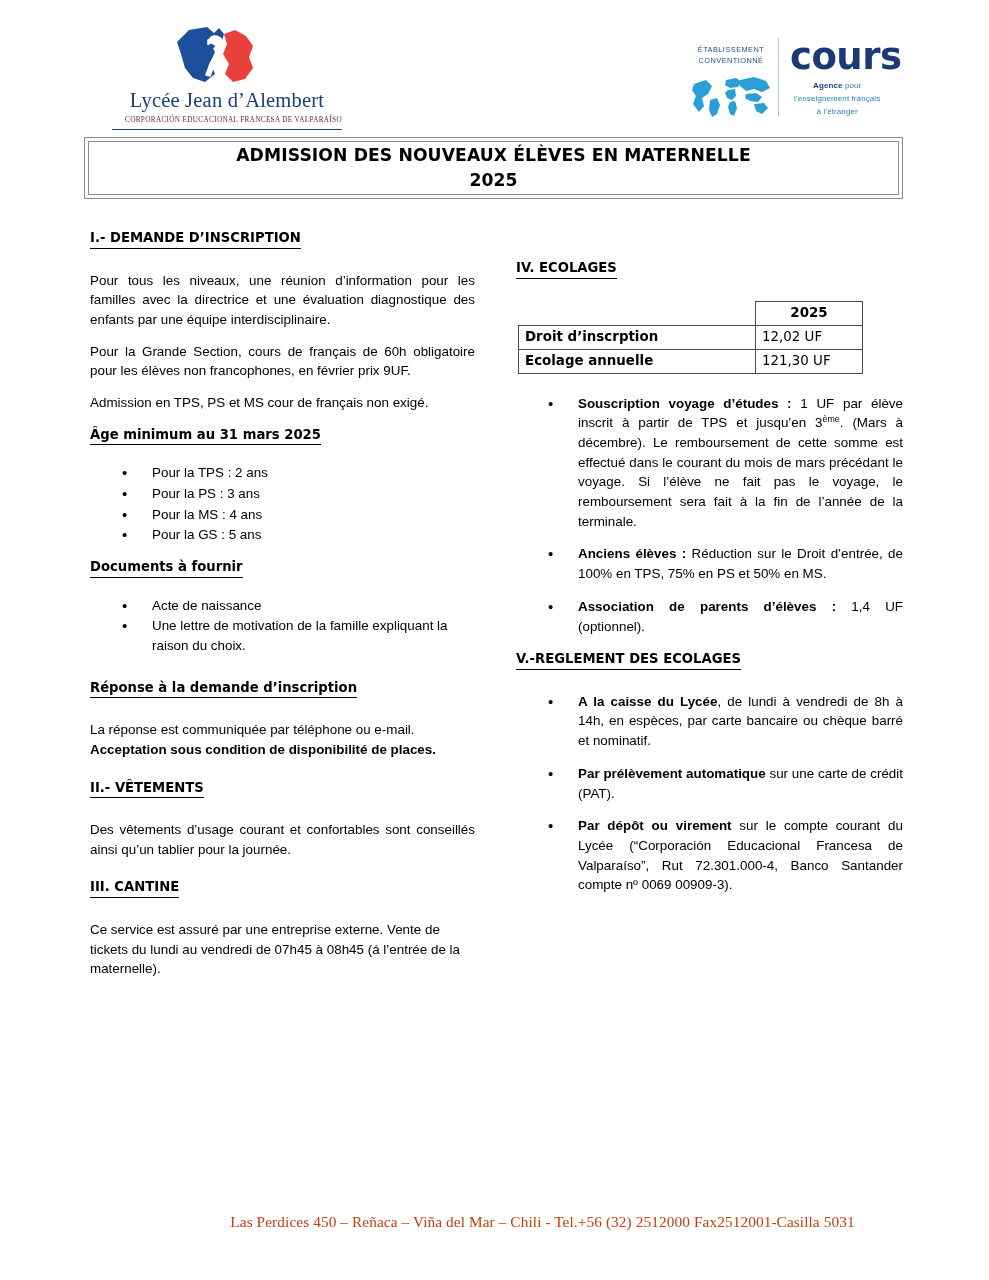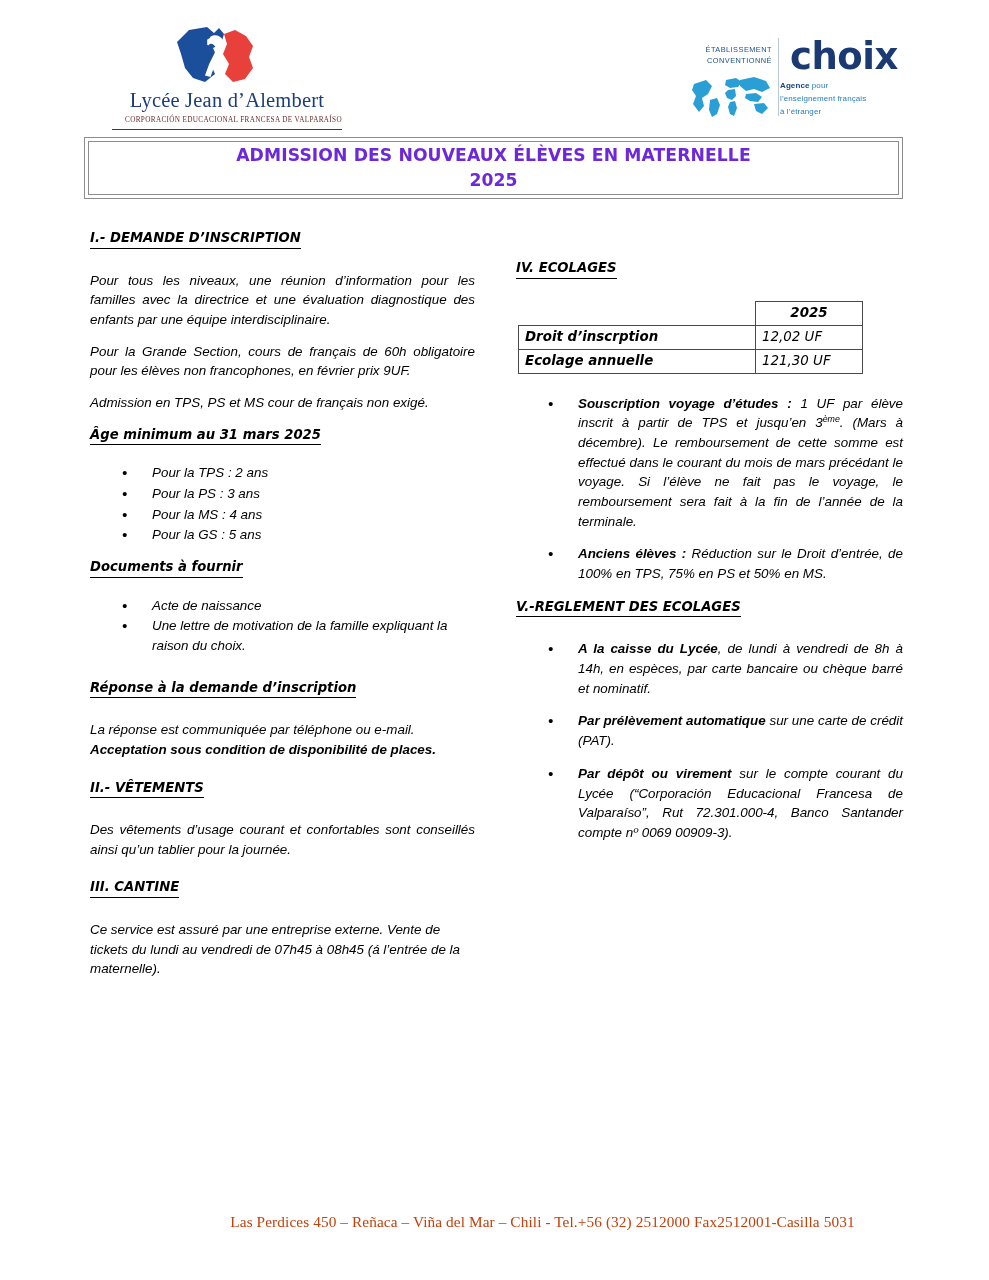--- a/index.html
+++ b/index.html
@@ -68,21 +68,21 @@
     position: absolute;
     left: 690px;
     top: 36px;
     width: 200px;
     height: 84px;
   }
   .logo-aefe .etab {
     position: absolute;
     left: 0; top: 8px;
     width: 82px;
-    text-align: right;
+    text-align: center;
     font-size: 7.4px;
     color: #1b4f8a;
     letter-spacing: .45px;
     line-height: 1.55;
   }
   .logo-aefe .globe {
     position: absolute;
     left: 0; top: 38px;
     width: 82px; height: 44px;
     overflow: hidden;
@@ -98,25 +98,26 @@
     left: 100px; top: 2px;
     font-family: "DejaVu Sans", sans-serif;
     font-size: 37px;
     font-weight: 600;
     color: #1b3a74;
     letter-spacing: -.5px;
     line-height: 1;
   }
   .logo-aefe .tag {
     position: absolute;
-    left: 90px; top: 44px;
+    left: 104px; top: 44px;
     font-size: 8px;
     color: #2a7fc0;
     line-height: 1.62;
     letter-spacing: .1px;
+    text-align: center;
   }
   .logo-aefe .tag b { color:#16457f; font-weight:700; }
 
   
   .title-box {
     position: absolute;
     left: 84px;
     top: 137px;
     width: 819px;
     height: 62px;
@@ -134,30 +135,29 @@
     align-items: center;
     justify-content: center;
   }
   .title-box .line {
     font-family: "DejaVu Sans", sans-serif;
     font-weight: bold;
     font-size: 17.2px;
     letter-spacing: .1px;
     line-height: 1.45;
     text-align: center;
-    color: #6d28d9;
+    color: #000000;
   }
 
   
   .col {
     position: absolute;
     top: 228px;
     font-size: 13.4px;
     line-height: 1.47;
-    font-style: italic;
   }
   .col-left  { left: 90px;  width: 385px; }
   .col-right { left: 516px; width: 387px; }
 
   h3.sec {
     font-family: "DejaVu Sans", sans-serif;
     font-weight: bold;
     font-size: 13.2px;
     margin: 0 0 11px 0;
     padding: 0 0 1px 0;
@@ -279,21 +279,21 @@
           <path d="M36 6 L46 4 L52 8 L48 13 L40 14 L35 11 Z"></path>
           <path d="M38 16 L45 15 L46 22 L42 26 L37 24 L35 19 Z"></path>
           <path d="M40 28 L45 27 L47 34 L44 42 L40 40 L38 33 Z"></path>
           <path d="M50 6 L64 3 L76 7 L80 14 L72 18 L64 15 L56 17 L50 12 Z"></path>
           <path d="M56 20 L66 19 L72 23 L68 28 L60 27 L55 24 Z"></path>
           <path d="M64 30 L74 29 L78 34 L72 40 L66 37 Z"></path>
         </g>
       </svg>
     </div>
     <div class="vbar"></div>
-    <div class="word">choix</div>
+    <div class="word">cours</div>
     <div class="tag">
       <b>Agence</b><span> pour</span><br>
       <span>l’enseignement français</span><br>
       <span>à l’étranger</span>
     </div>
   </div>
 </div>
 
 <div class="title-box">
   <div class="inner">
@@ -371,20 +371,23 @@
     </tbody>
   </table>
 
   <ul class="bul just sp" style="margin-top:20px;">
     <li>
       <b>Souscription voyage d’études :</b><span> 1 UF par élève inscrit à partir de TPS et jusqu’en 3</span><sup>ème</sup><span>. (Mars à décembre). Le remboursement de cette somme est effectué dans le courant du mois de mars précédant le voyage. Si l’élève ne fait pas le voyage, le remboursement sera fait à la fin de l’année de la terminale.</span>
     </li>
     <li>
       <b>Anciens élèves :</b><span> Réduction sur le Droit d’entrée, de 100% en TPS, 75% en PS et 50% en MS.</span>
     </li>
+    <li>
+      <b>Association de parents d’élèves :</b><span> 1,4 UF (optionnel).</span>
+    </li>
   </ul>
 
   <div class="sec-wrap" style="margin-top:4px;">
     <h3 class="sec">V.-REGLEMENT DES ECOLAGES</h3>
   </div>
 
   <ul class="bul just sp">
     <li>
       <b>A la caisse du Lycée</b><span>, de lundi à vendredi de 8h à 14h, en espèces, par carte bancaire ou chèque barré et nominatif.</span>
     </li>

